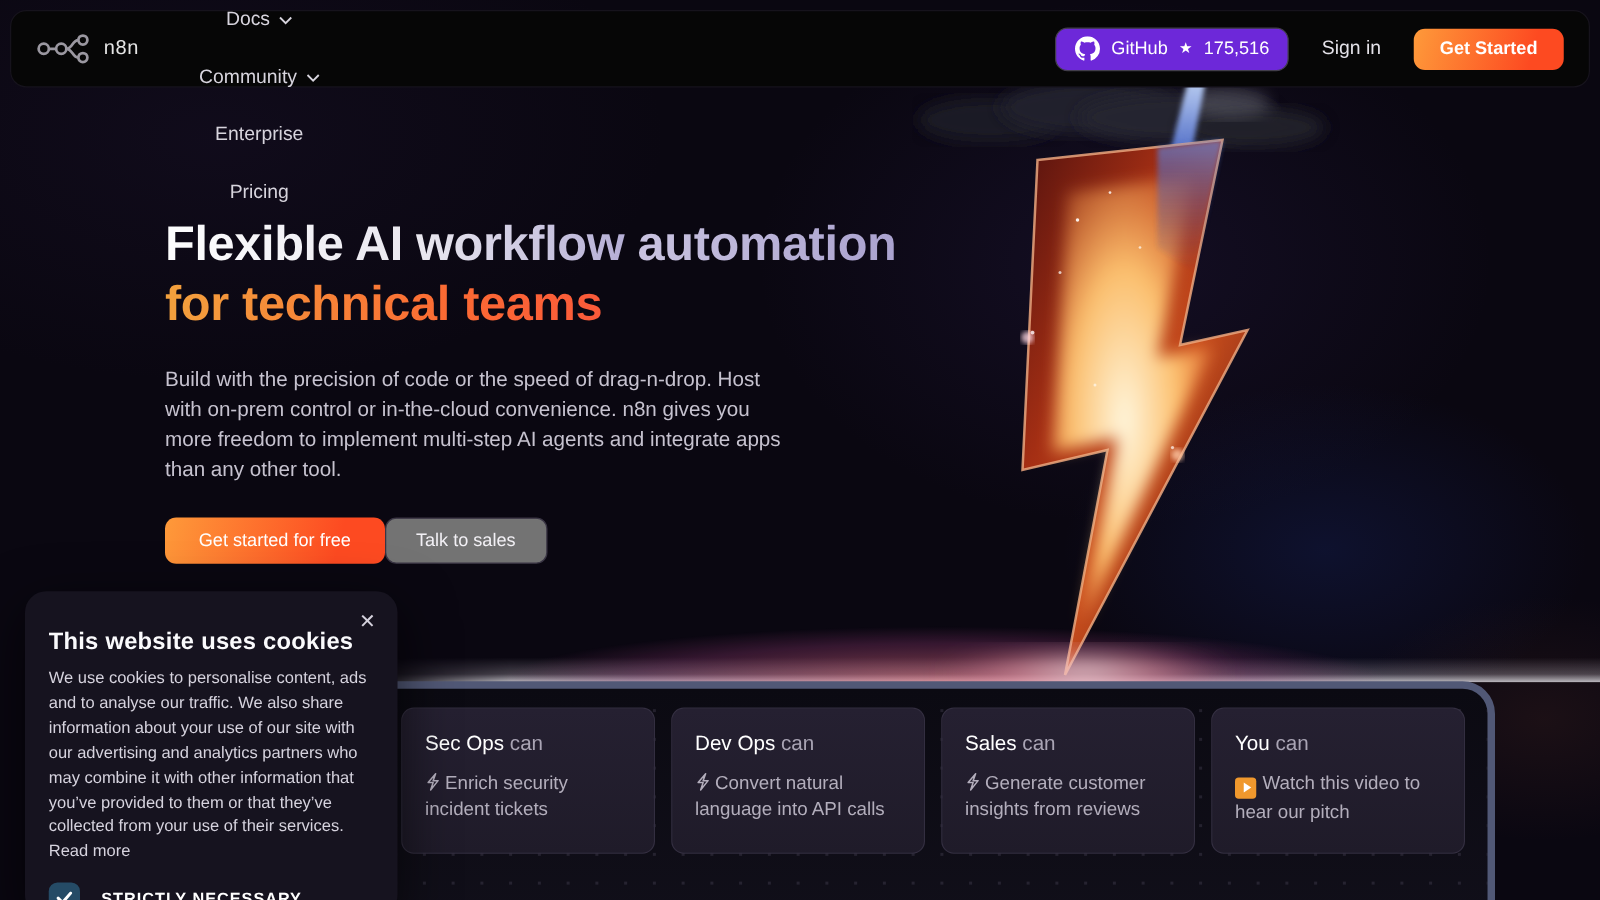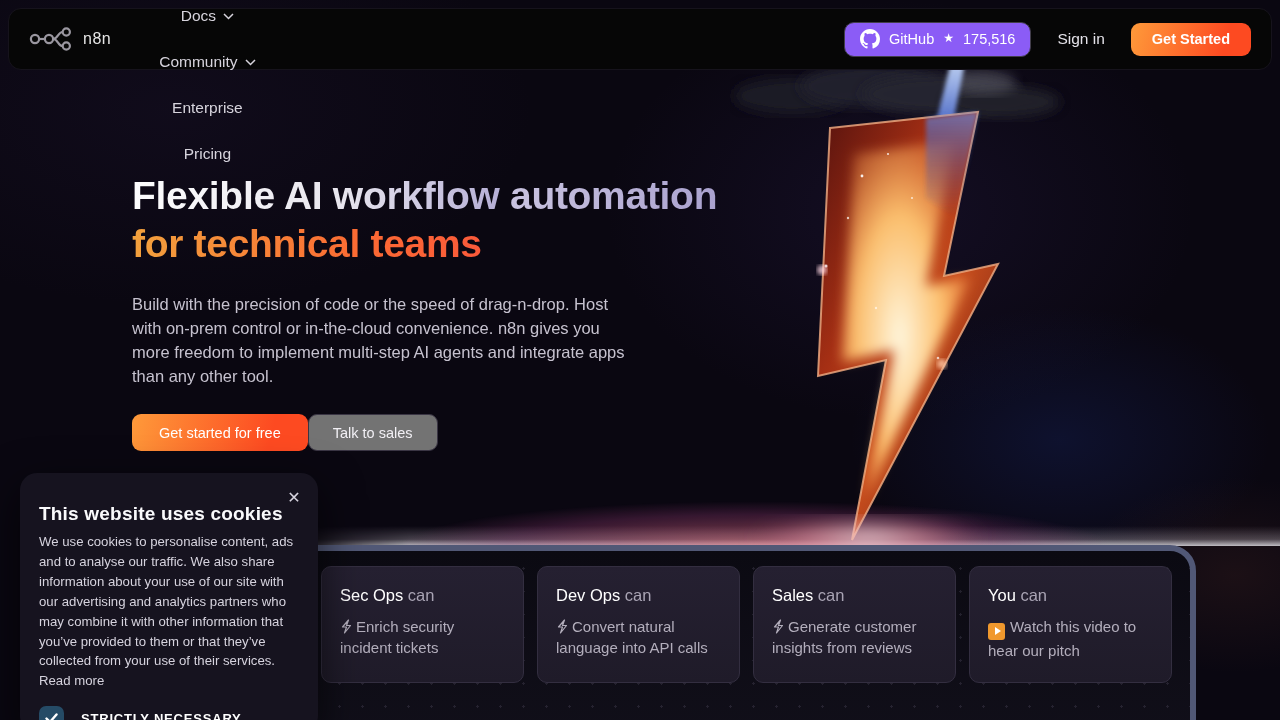--- a/index.html
+++ b/index.html
@@ -25,21 +25,21 @@
   .logo-text { font-size:16px; font-weight:400; letter-spacing:.5px; color:#e5e5e5; }
   .nav-links { display:flex; align-items:center; gap:12px;flex-direction:column; }
   .nav-item {
     display:flex; align-items:center; gap:7px; color:#d7d4dd; font-size:15.5px;
     padding:8px 14px; cursor:pointer; white-space:nowrap;
   }
   .chev { display:inline-block; }
   .nav-right { margin-left:auto; display:flex; align-items:center; gap:26px; }
   .gh-pill {
     display:flex; align-items:center; gap:9px; height:35px; padding:0 15px;
-    background:#8b5cf6; border:1px solid #423e4b; border-radius:10px;
+    background:#6d28d9; border:1px solid #423e4b; border-radius:10px;
     font-size:14.5px; color:#fff; cursor:pointer;
   }
   .gh-star { font-size:12px; position:relative; top:-1px; }
   .signin { color:#e4e2e9; font-size:15.5px; cursor:pointer; }
   .btn-grad {
     background:linear-gradient(105deg,#fe9a3a 0%, #fd4a21 78%);
     color:#fff; border:none; border-radius:9px; cursor:pointer;
   }
   .nav-cta { height:33px; padding:0 21px; font-size:14.5px; font-weight:600; font-family:inherit; }
 

